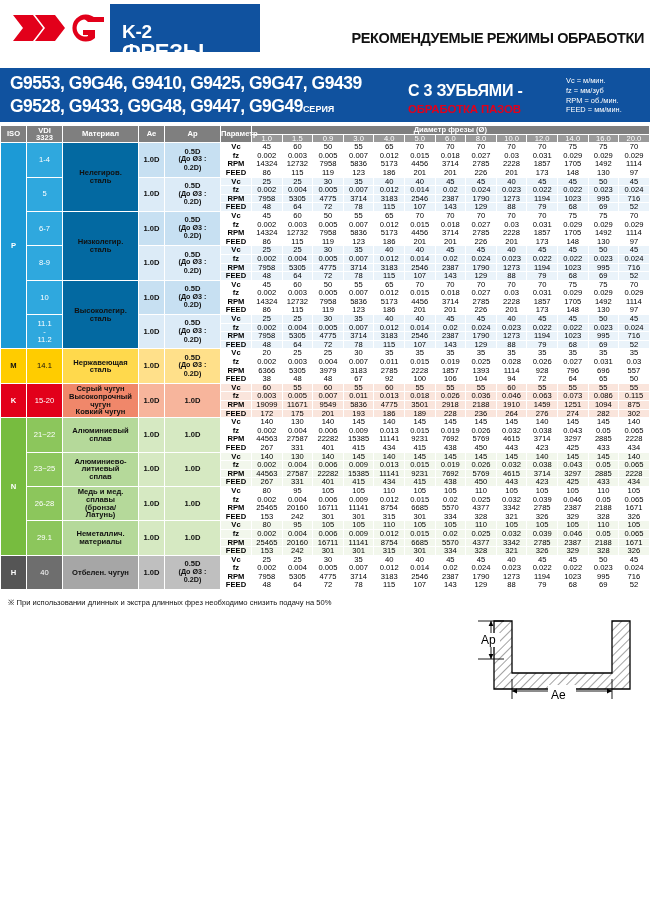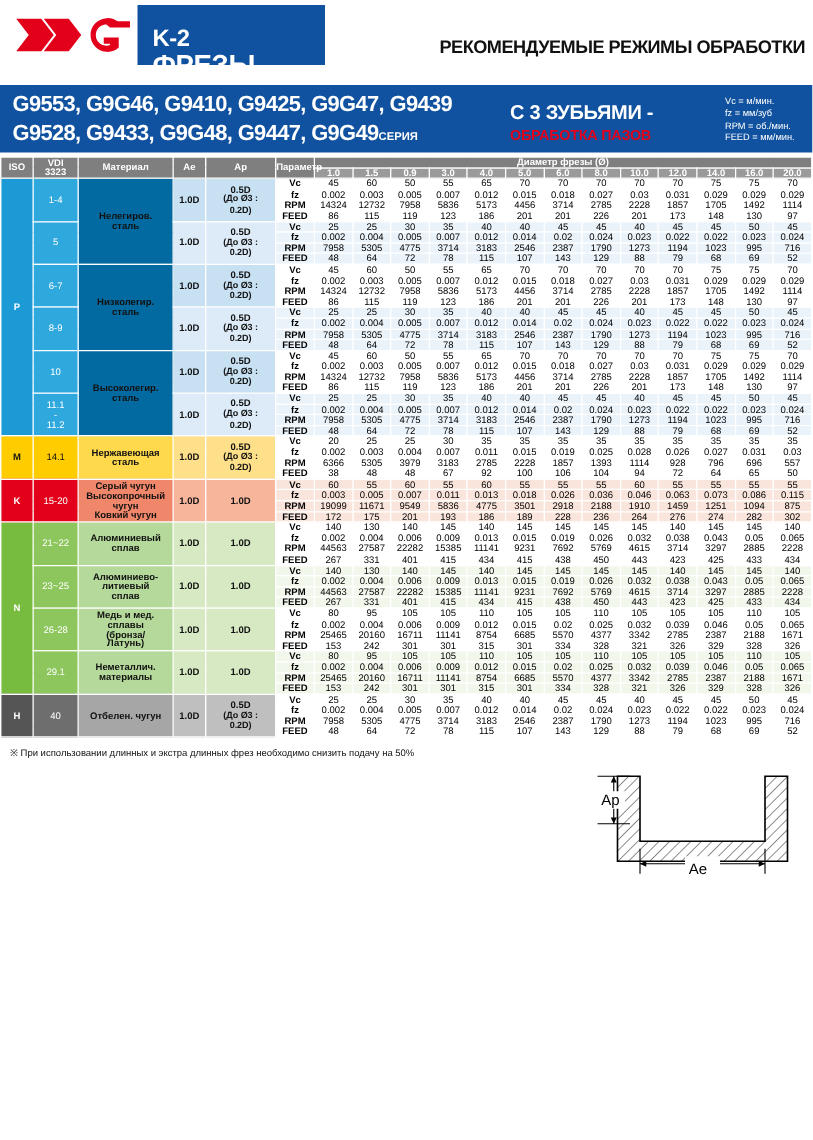--- a/index.html
+++ b/index.html
@@ -52,21 +52,21 @@
   .banner .series .seriesword {
     font-size: 9px; font-weight: bold; letter-spacing: 0; text-align: right;
   }
   .banner .sub {
     position: absolute; left: 408px; top: 13px;
     line-height: 1.3;
   }
   .banner .sub .l1 { color:#fff; font-size: 16px; font-weight: bold; letter-spacing:-0.2px;}
   .banner .sub .l2 { color:#E2001A; font-size: 11.5px; font-weight: bold; letter-spacing:-0.2px;}
   .banner .legend {
-    position: absolute; left: 580px; top: 8px;
+    position: absolute; left: 566px; top: 8px;
     color: #fff; font-size: 7.4px; line-height: 1.32;
     white-space: nowrap;
   }
 
   
   table.grid {
     border-collapse: collapse;
     width: 588px;
     table-layout: fixed;
     margin-top: 3px;
@@ -79,21 +79,21 @@
     font-size: 7.6px;
     line-height: 1.0;
   }
   
   .hcell {
     background: #7F7F7F; color: #fff; font-weight: bold;
     font-size: 8.4px;
   }
   .hcell.small { font-size: 7.6px; }
   .dia-head { background:#7F7F7F; color:#fff; font-weight:bold; font-size:8.6px;}
-  .dia-num  { background:#9A9A9A; color:#fff; font-weight:bold; font-size:8.4px;}
+  .dia-num  { background:#9A9A9A; color:#fff; font-weight:normal; font-size:8.4px;}
   .param-head { background:#7F7F7F; color:#fff; font-weight:bold; font-size:7.2px;}
 
   
   .iso { font-weight: bold; font-size: 13px; color:#fff; }
   .vdi { font-size: 9px; }
   .mat { font-size: 9.2px; font-weight: bold; line-height:1.12; }
   .aeap { font-size: 8.6px; font-weight: bold; }
   .ap-sub { font-size: 7.2px; font-weight: bold; display:block; line-height:1.18;}
   .plabel { font-weight: bold; font-size: 7.6px; text-align:left; padding-left:6px;}
 

